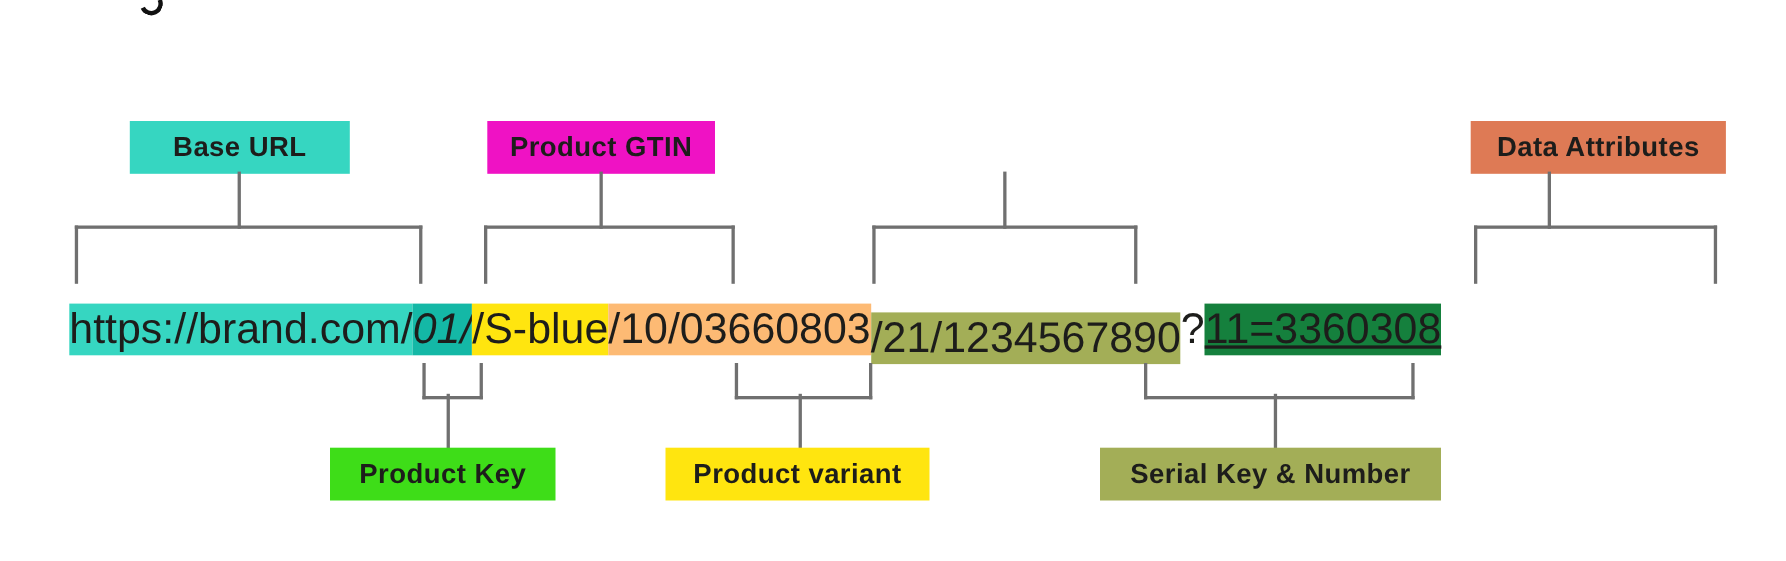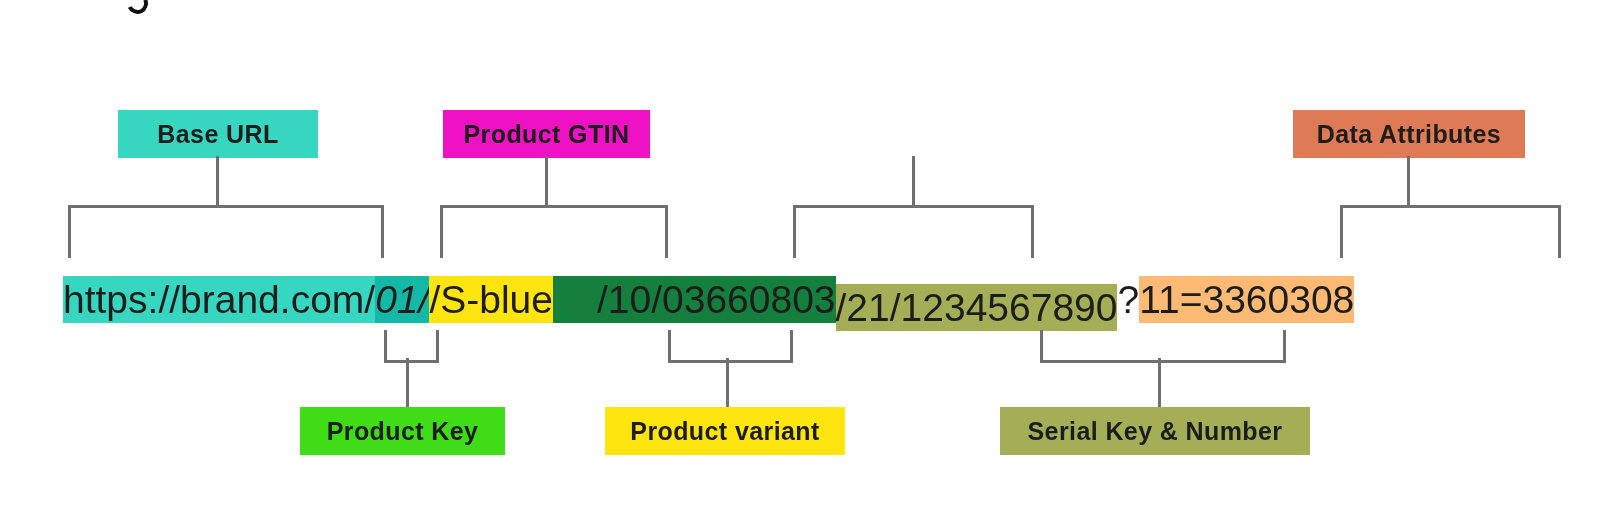--- a/index.html
+++ b/index.html
@@ -111,40 +111,40 @@
 </style>
 </head>
 <body>
 
 <div class="canvas">
 
   <div class="artifact"></div>
 
   <div class="label tl1" style="background-color: rgb(54, 214, 193);">Base URL</div>
   <div class="label tl2" style="background-color: rgb(239, 18, 196);">Product GTIN</div>
-  <div class="label tl4" style="background-color: rgb(222, 122, 85);">Data Attributes</div>
+  <div class="label tl4" style="background-color: rgb(222, 122, 85); margin-left: 44px;">Data Attributes</div>
 
   <div class="stem ts1"></div>
   <div class="stem ts2"></div>
   <div class="stem ts3"></div>
   <div class="stem ts4"></div>
 
   <div class="top-bracket tb1"></div>
   <div class="top-bracket tb2"></div>
   <div class="top-bracket tb3"></div>
   <div class="top-bracket tb4"></div>
 
   <div class="url-row">
     <span class="seg" style="background-color: rgb(54, 214, 193);">https://brand.com/</span>
     <span class="seg" style="background-color: #14b8a6; font-style: italic;">01/</span>
     <span class="seg" style="background-color: rgb(255, 229, 15);">/S-blue</span>
-    <span class="seg" style="background-color: #15803d; padding-left: 44px;">/10/03660803</span>
+    <span class="seg" style="background-color: #fdba74;">/10/03660803</span>
     <span class="seg" style="background-color: rgb(163, 174, 87); margin-top: 16px;">/21/1234567890</span>
     <span class="seg" style="background-color: transparent;">?</span>
-    <span class="seg" style="background-color: #fdba74;">11=3360308</span>
+    <span class="seg" style="background-color: #15803d; text-decoration: underline;">11=3360308</span>
   </div>
 
   <div class="bottom-bracket bb1"></div>
   <div class="bottom-bracket bb2"></div>
   <div class="bottom-bracket bb3"></div>
 
   <div class="stem bs1"></div>
   <div class="stem bs2"></div>
   <div class="stem bs3"></div>
 

